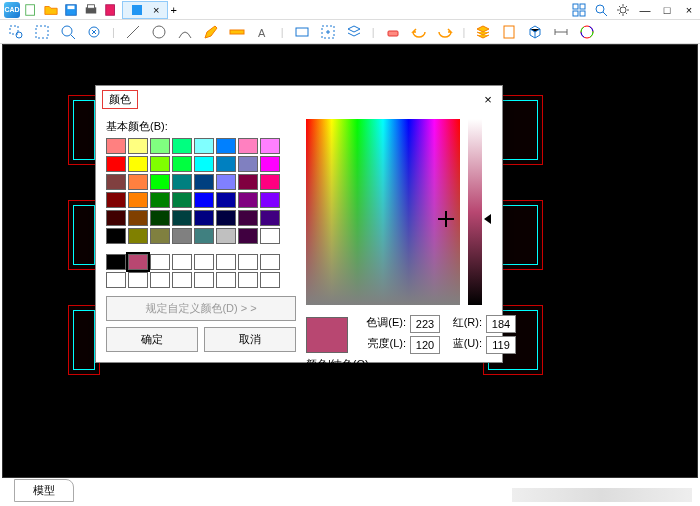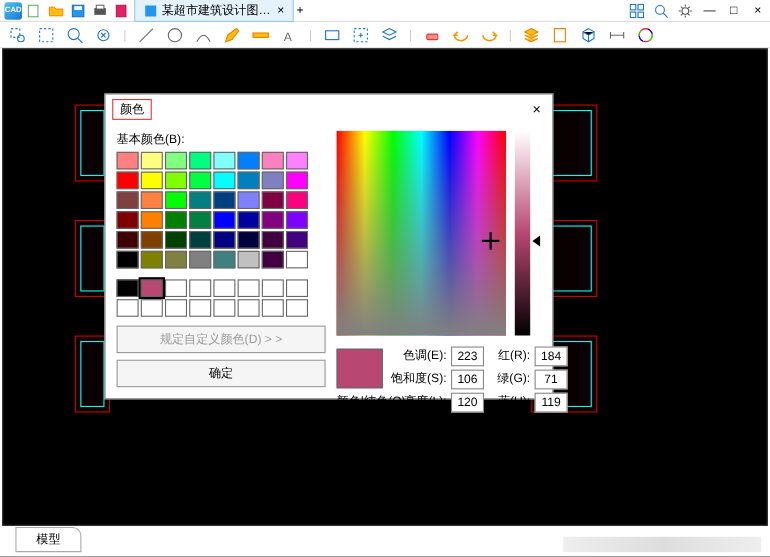--- a/index.html
+++ b/index.html
@@ -71,21 +71,20 @@
         <rect x="4" y="2" width="8" height="4" fill="#fff" stroke="#555"></rect>
       </svg>
     <svg class="tb-icon" viewBox="0 0 16 16">
         <rect x="2" y="2" width="10" height="12" fill="#e91e63" stroke="#ad1457"></rect>
       </svg>
   </div>
   <div class="tab active">
     <svg class="tab-ico" viewBox="0 0 12 12">
         <rect x="1" y="1" width="10" height="10" fill="#2196f3"></rect>
       </svg>
-    <span>某超市建筑设计图…</span>
     <span style="margin-left:6px">×</span>
   </div>
   <span style="margin-left:2px;cursor:pointer">+</span>
   <div class="win-ctrls">
     <svg class="win-ctrl" viewBox="0 0 14 14">
         <rect x="1" y="1" width="5" height="5" fill="none" stroke="#1976d2"></rect>
         <rect x="8" y="1" width="5" height="5" fill="none" stroke="#1976d2"></rect>
         <rect x="1" y="8" width="5" height="5" fill="none" stroke="#1976d2"></rect>
         <rect x="8" y="8" width="5" height="5" fill="none" stroke="#1976d2"></rect>
       </svg>
@@ -276,44 +275,39 @@
           <div class="swatch" style="background: rgb(255, 255, 255);"></div>
           <div class="swatch" style="background: rgb(255, 255, 255);"></div>
           <div class="swatch" style="background: rgb(255, 255, 255);"></div>
           <div class="swatch" style="background: rgb(255, 255, 255);"></div>
           <div class="swatch" style="background: rgb(255, 255, 255);"></div>
           <div class="swatch" style="background: rgb(255, 255, 255);"></div>
         </div>
       <div class="btn disabled">规定自定义颜色(D) &gt; &gt;</div>
       <div class="btn-row">
         <div class="btn" style="position:relative">确定</div>
+        <div class="btn">取消</div>
       </div>
     </div>
     <div class="right-col">
       <div class="spectrum">
         <div class="crosshair"></div>
       </div>
       <div class="lum-bar"></div>
       <div class="lum-ptr"></div>
       <div class="preview" id="preview" style="background: rgb(184, 71, 113);"></div>
       <div class="preview-lbl">颜色|纯色(O)</div>
       <div class="fields">
         <div class="field-row">
           <span class="field-lbl">色调(E):</span>
           <input class="field-in" value="223" style="">
           <span class="field-lbl" style="width:38px">红(R):</span>
           <input class="field-in" value="184" style="">
         </div>
         <div class="field-row">
-          <span class="field-lbl">饱和度(S):</span>
-          <input class="field-in" value="106" style="">
-          <span class="field-lbl" style="width:38px">绿(G):</span>
-          <input class="field-in" value="71" style="">
-        </div>
-        <div class="field-row">
           <span class="field-lbl">亮度(L):</span>
           <input class="field-in" value="120" style="">
           <span class="field-lbl" style="width:38px">蓝(U):</span>
           <input class="field-in" value="119" style="">
         </div>
       </div>
 
     </div>
   </div>
 </div>

